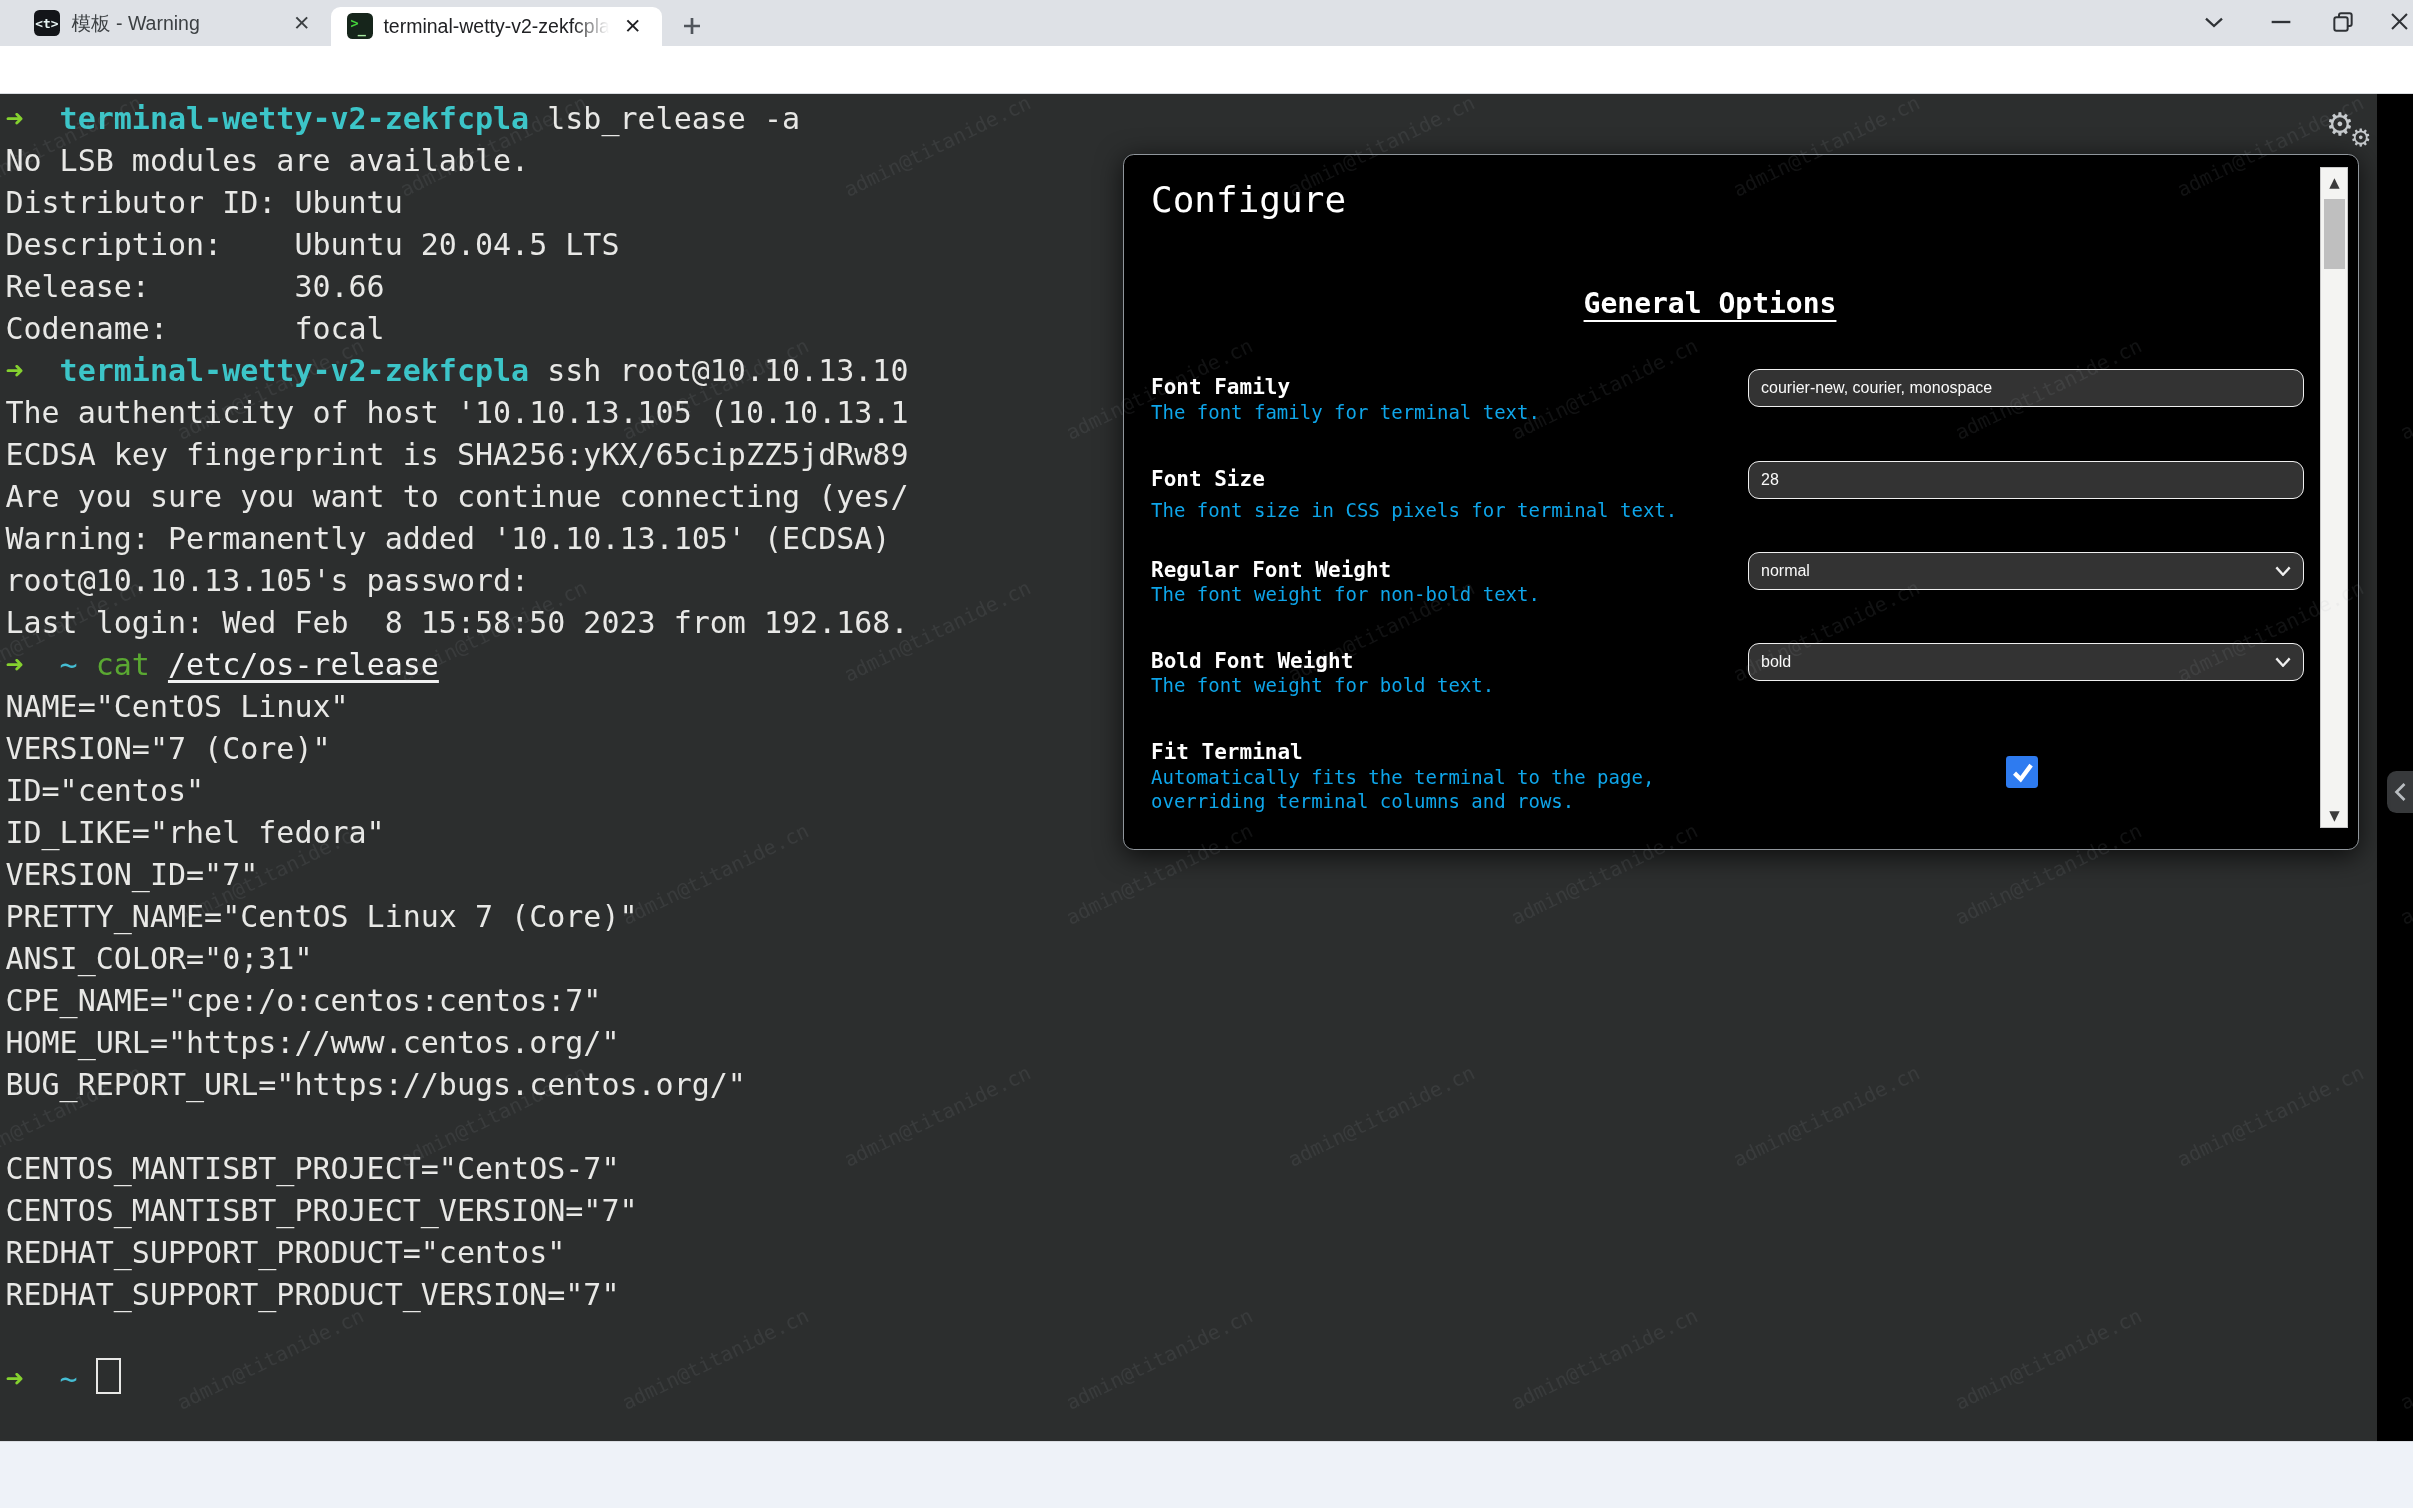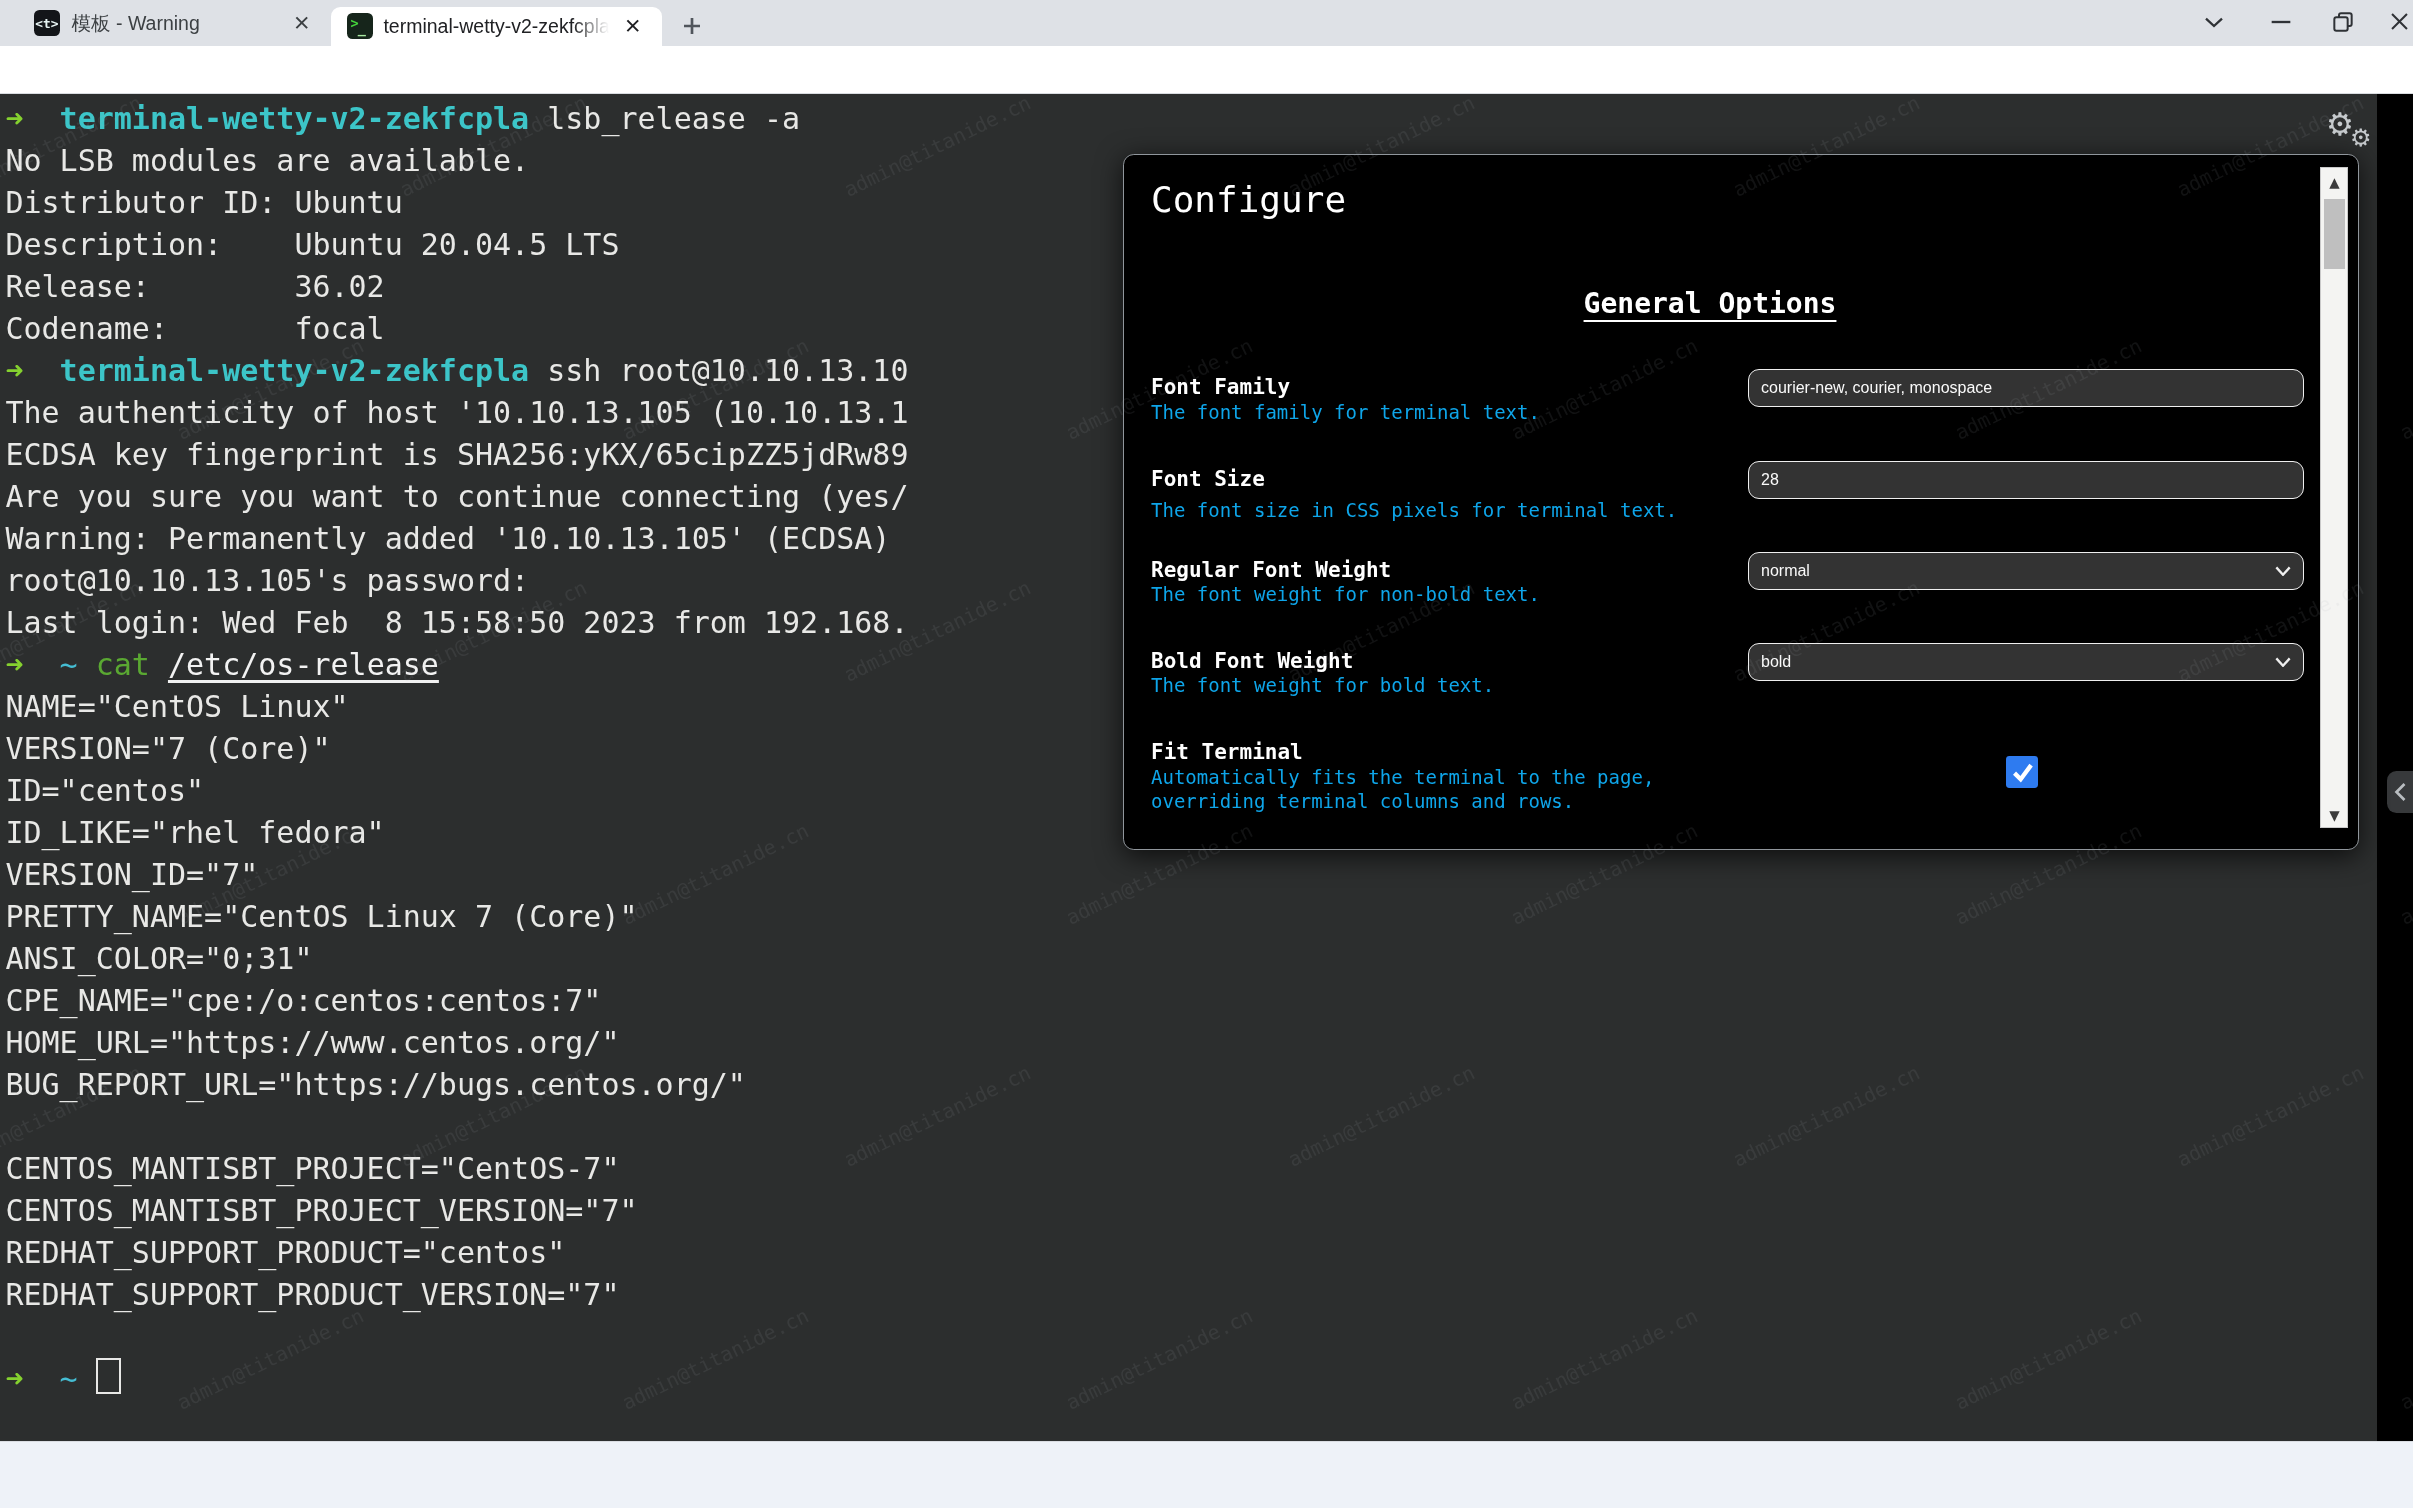--- a/index.html
+++ b/index.html
@@ -173,21 +173,21 @@
   </div>
 </div>
 
 <div class="abs" id="page">
   <div class="abs" id="black-col"></div>
   <div class="abs" id="terminal">
       <div class="term-line"><span class="s-arrow">➜</span><span class="s-plain">  </span><span class="s-host">terminal-wetty-v2-zekfcpla</span><span class="s-plain"> lsb_release -a</span></div>
       <div class="term-line"><span class="s-plain">No LSB modules are available.</span></div>
       <div class="term-line"><span class="s-plain">Distributor ID: Ubuntu</span></div>
       <div class="term-line"><span class="s-plain">Description:    Ubuntu 20.04.5 LTS</span></div>
-      <div class="term-line"><span class="s-plain">Release:        36.02</span></div>
+      <div class="term-line"><span class="s-plain">Release:        30.66</span></div>
       <div class="term-line"><span class="s-plain">Codename:       focal</span></div>
       <div class="term-line"><span class="s-arrow">➜</span><span class="s-plain">  </span><span class="s-host">terminal-wetty-v2-zekfcpla</span><span class="s-plain"> ssh root@10.10.13.10</span></div>
       <div class="term-line"><span class="s-plain">The authenticity of host '10.10.13.105 (10.10.13.1</span></div>
       <div class="term-line"><span class="s-plain">ECDSA key fingerprint is SHA256:yKX/65cipZZ5jdRw89</span></div>
       <div class="term-line"><span class="s-plain">Are you sure you want to continue connecting (yes/</span></div>
       <div class="term-line"><span class="s-plain">Warning: Permanently added '10.10.13.105' (ECDSA) </span></div>
       <div class="term-line"><span class="s-plain">root@10.10.13.105's password:</span></div>
       <div class="term-line"><span class="s-plain">Last login: Wed Feb  8 15:58:50 2023 from 192.168.</span></div>
       <div class="term-line"><span class="s-arrow">➜</span><span class="s-plain">  </span><span class="s-cyan">~</span><span class="s-plain"> </span><span class="s-green">cat</span><span class="s-plain"> </span><span class="s-underline">/etc/os-release</span></div>
       <div class="term-line"><span class="s-plain">NAME="CentOS Linux"</span></div>

